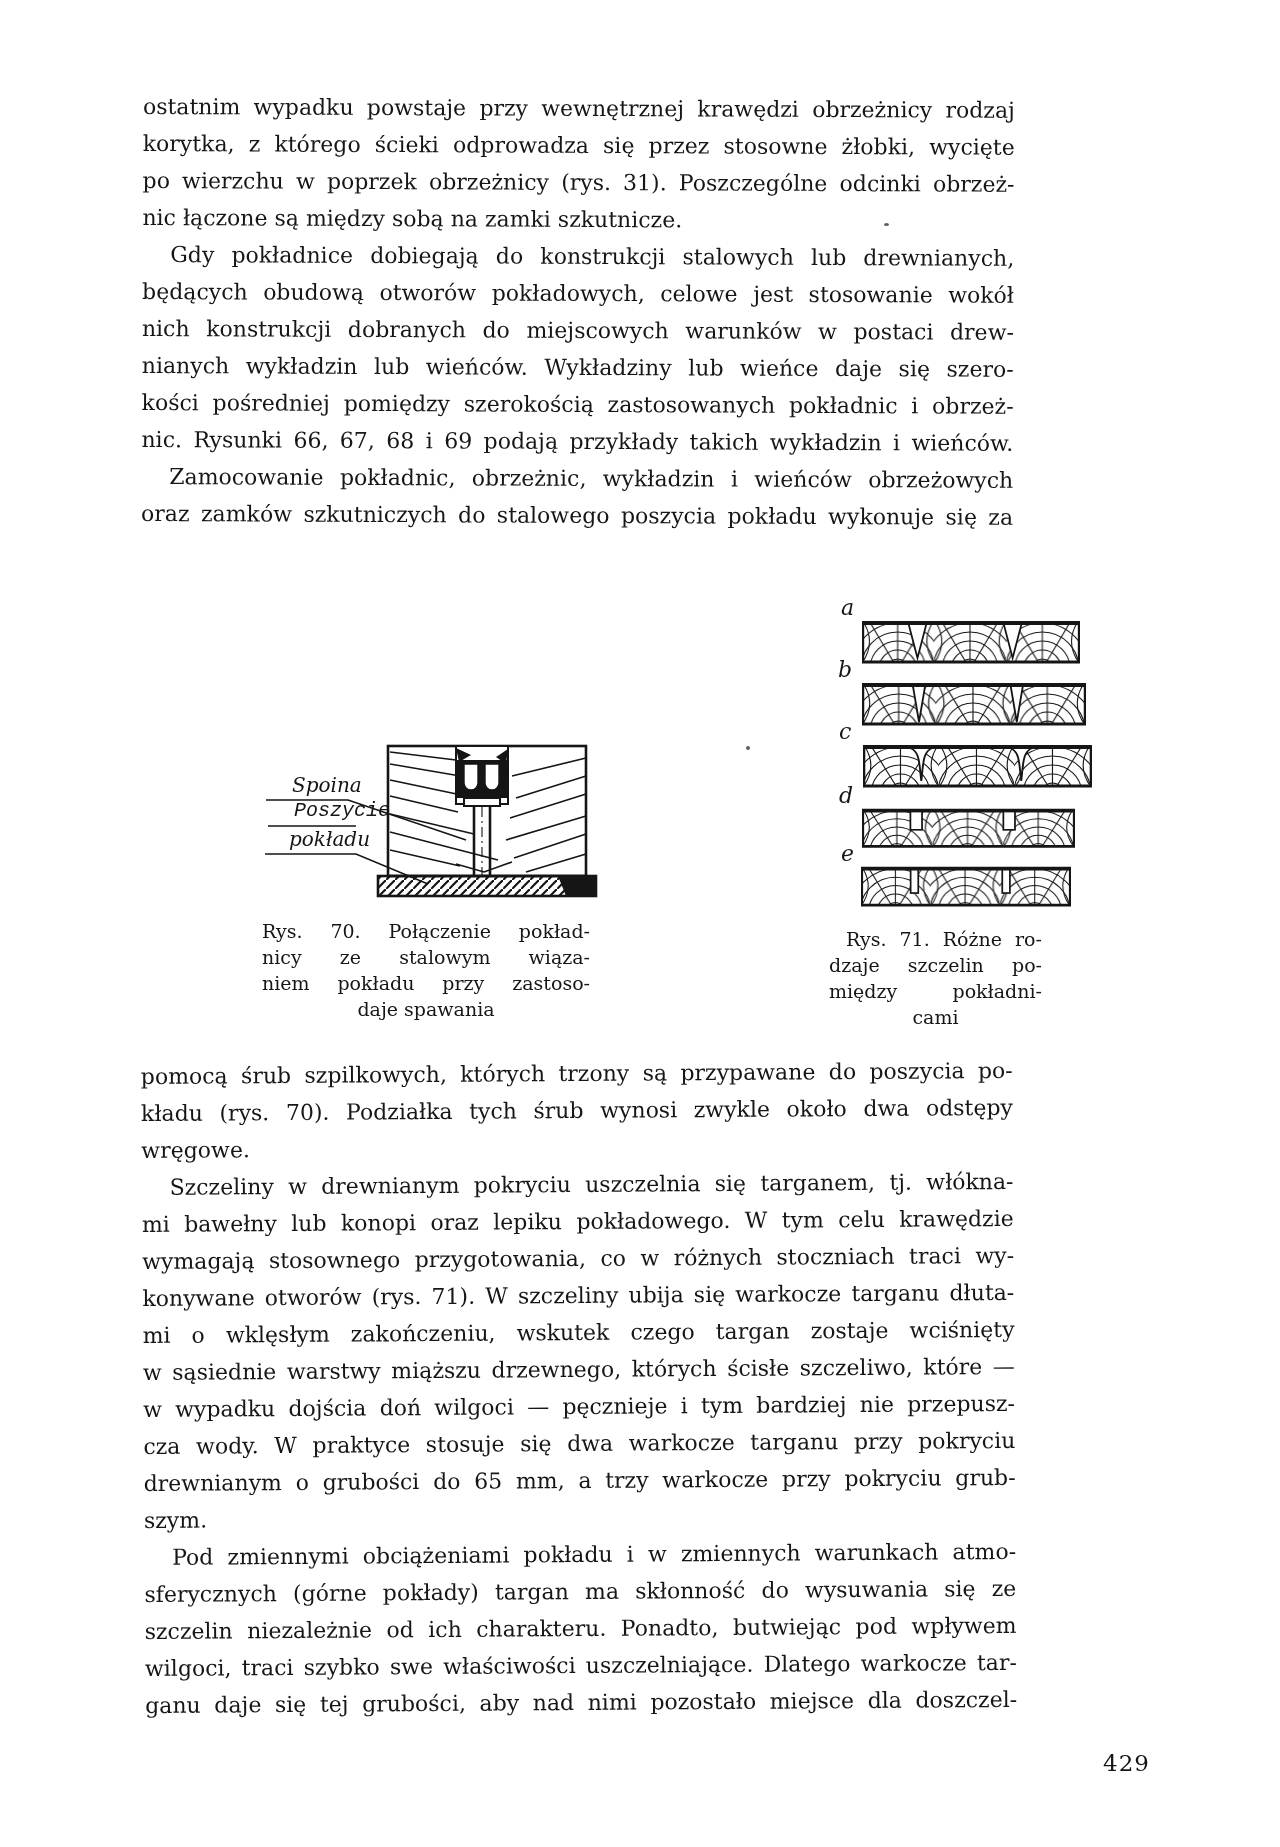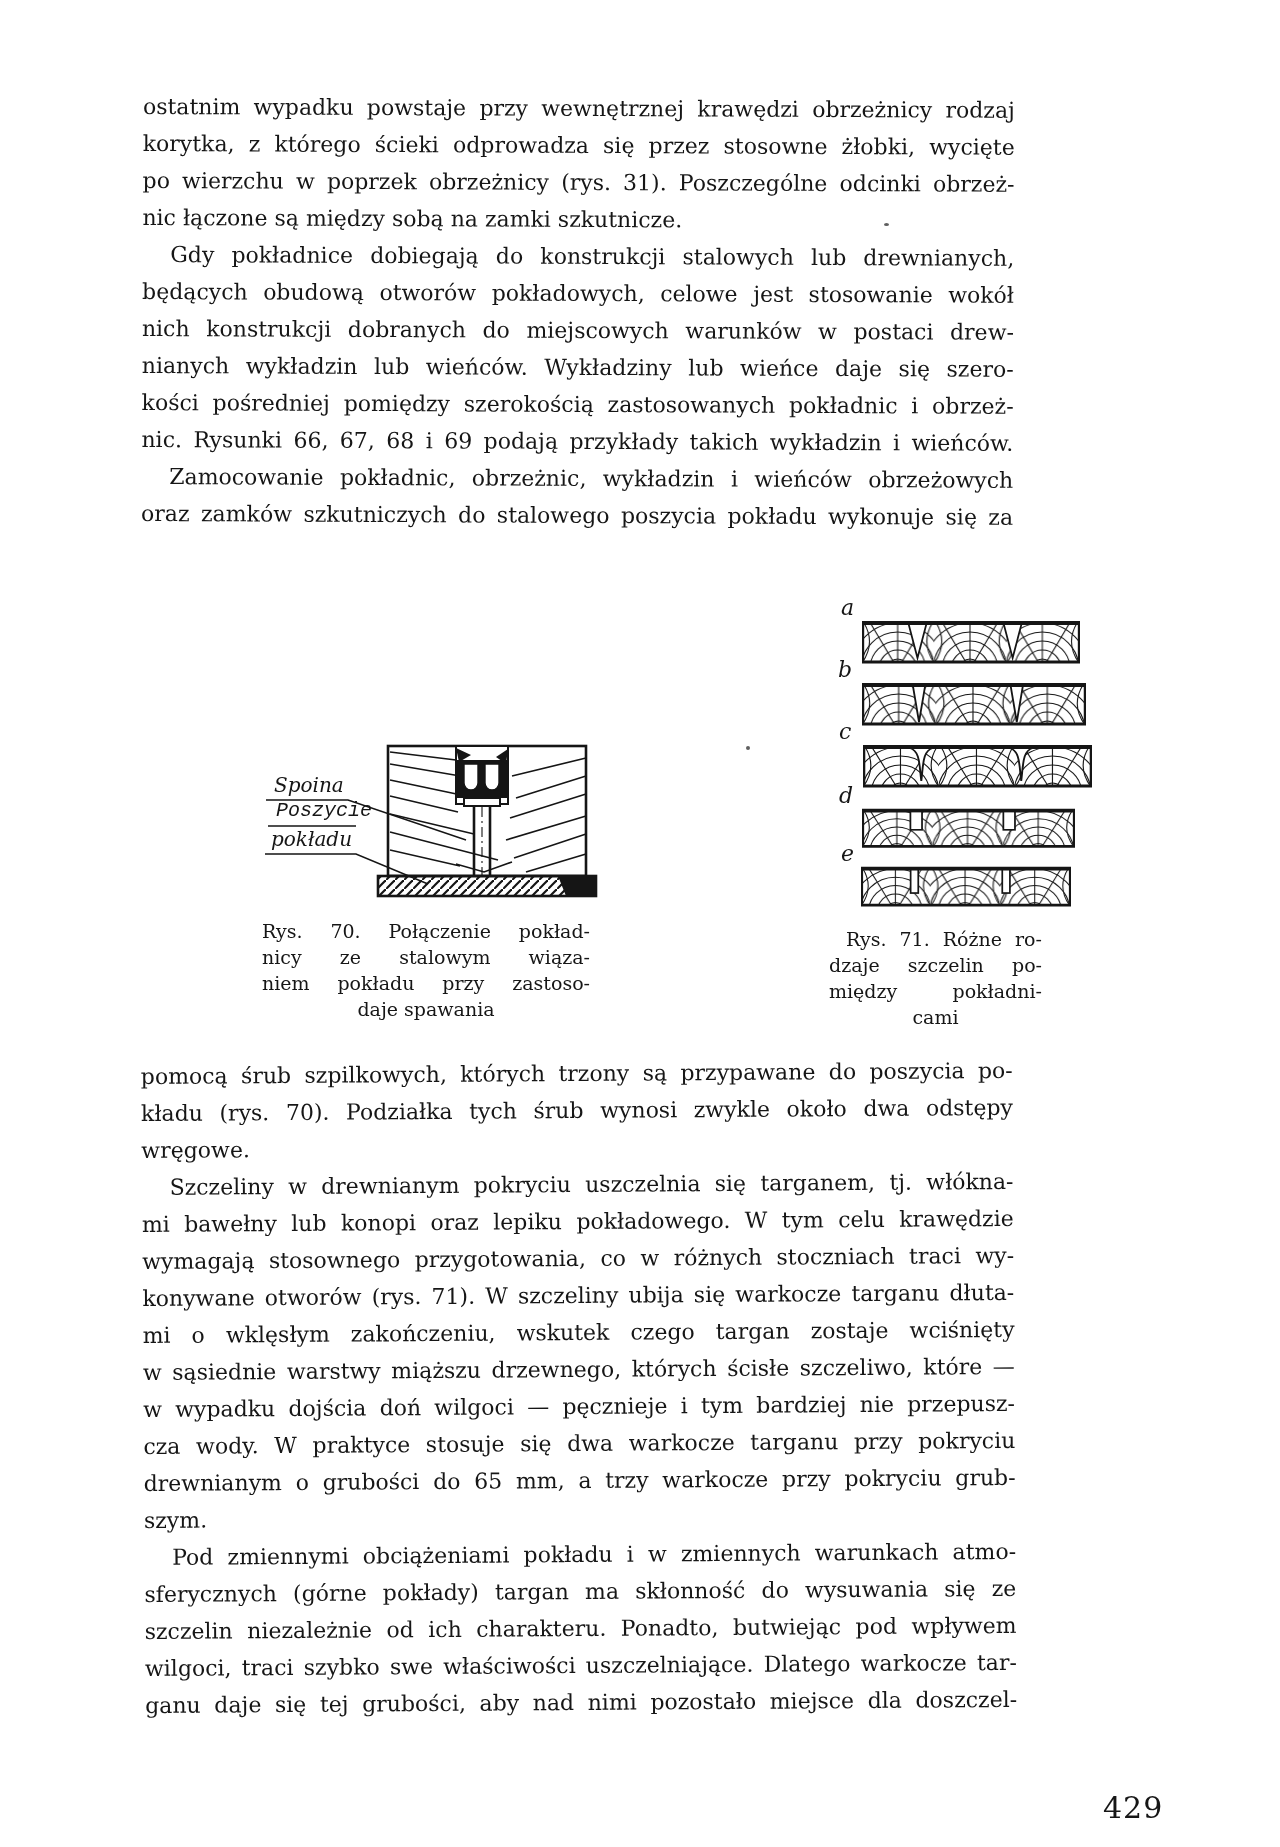--- a/index.html
+++ b/index.html
@@ -11,36 +11,36 @@
   }
   .tblock{position:absolute;left:143px;width:872px;}
   #block1{top:88px;transform:rotate(0.25deg);transform-origin:0 0;}
   #block2{top:1058px;transform:rotate(-0.4deg);transform-origin:0 50%;}
   .ln{height:37px;line-height:37px;font-size:22px;white-space:nowrap;}
   .j{display:flex;justify-content:space-between;white-space:normal;}
   .ind{padding-left:28px;}
   
   #fig70{position:absolute;left:260px;top:736px;width:340px;height:170px;}
   #fig70 svg{position:absolute;left:0;top:0;}
-  .f70label{position:absolute;font-style:italic;font-size:20px;line-height:22px;color:#161616;}
+  .f70label{position:absolute;font-style:italic;font-size:20px;line-height:22px;color:#161616;margin-left:18px;}
   #f70l0{left:14px;top:38px;}
   #f70l1{left:16px;top:64px;font-family:Liberation Mono, monospace;}
   #f70l2{left:11px;top:92px;}
   
   .cap{position:absolute;font-size:19px;color:#161616;}
   #cap70{left:262px;top:918px;width:328px;}
   #cap71{left:829px;top:926px;width:213px;}
   .capln{height:26px;line-height:26px;font-size:19px;white-space:nowrap;}
   .capc{text-align:center;}
   .ind1{padding-left:17px;}
   
   #fig71{position:absolute;left:836px;top:596px;width:256px;height:316px;}
   .rowletter{position:absolute;font-style:italic;font-size:22px;line-height:24px;}
   .strip{position:absolute;}
-  #pageno{position:absolute;left:1103px;top:1750px;font-size:30px;letter-spacing:1px;margin-top:40px;}
+  #pageno{position:absolute;left:1103px;top:1750px;font-size:23px;letter-spacing:1px;}
   .speck{position:absolute;background:#2a2a2a;border-radius:50%;opacity:.75;}
 </style>
 </head>
 <body>
 
 <svg width="0" height="0" style="position:absolute" aria-hidden="true">
   <defs>
     <pattern id="grain" width="73" height="46" patternUnits="userSpaceOnUse">
       <g fill="none" stroke="#151515" stroke-width="1.1">
         <circle cx="36" cy="50" r="10"></circle>

